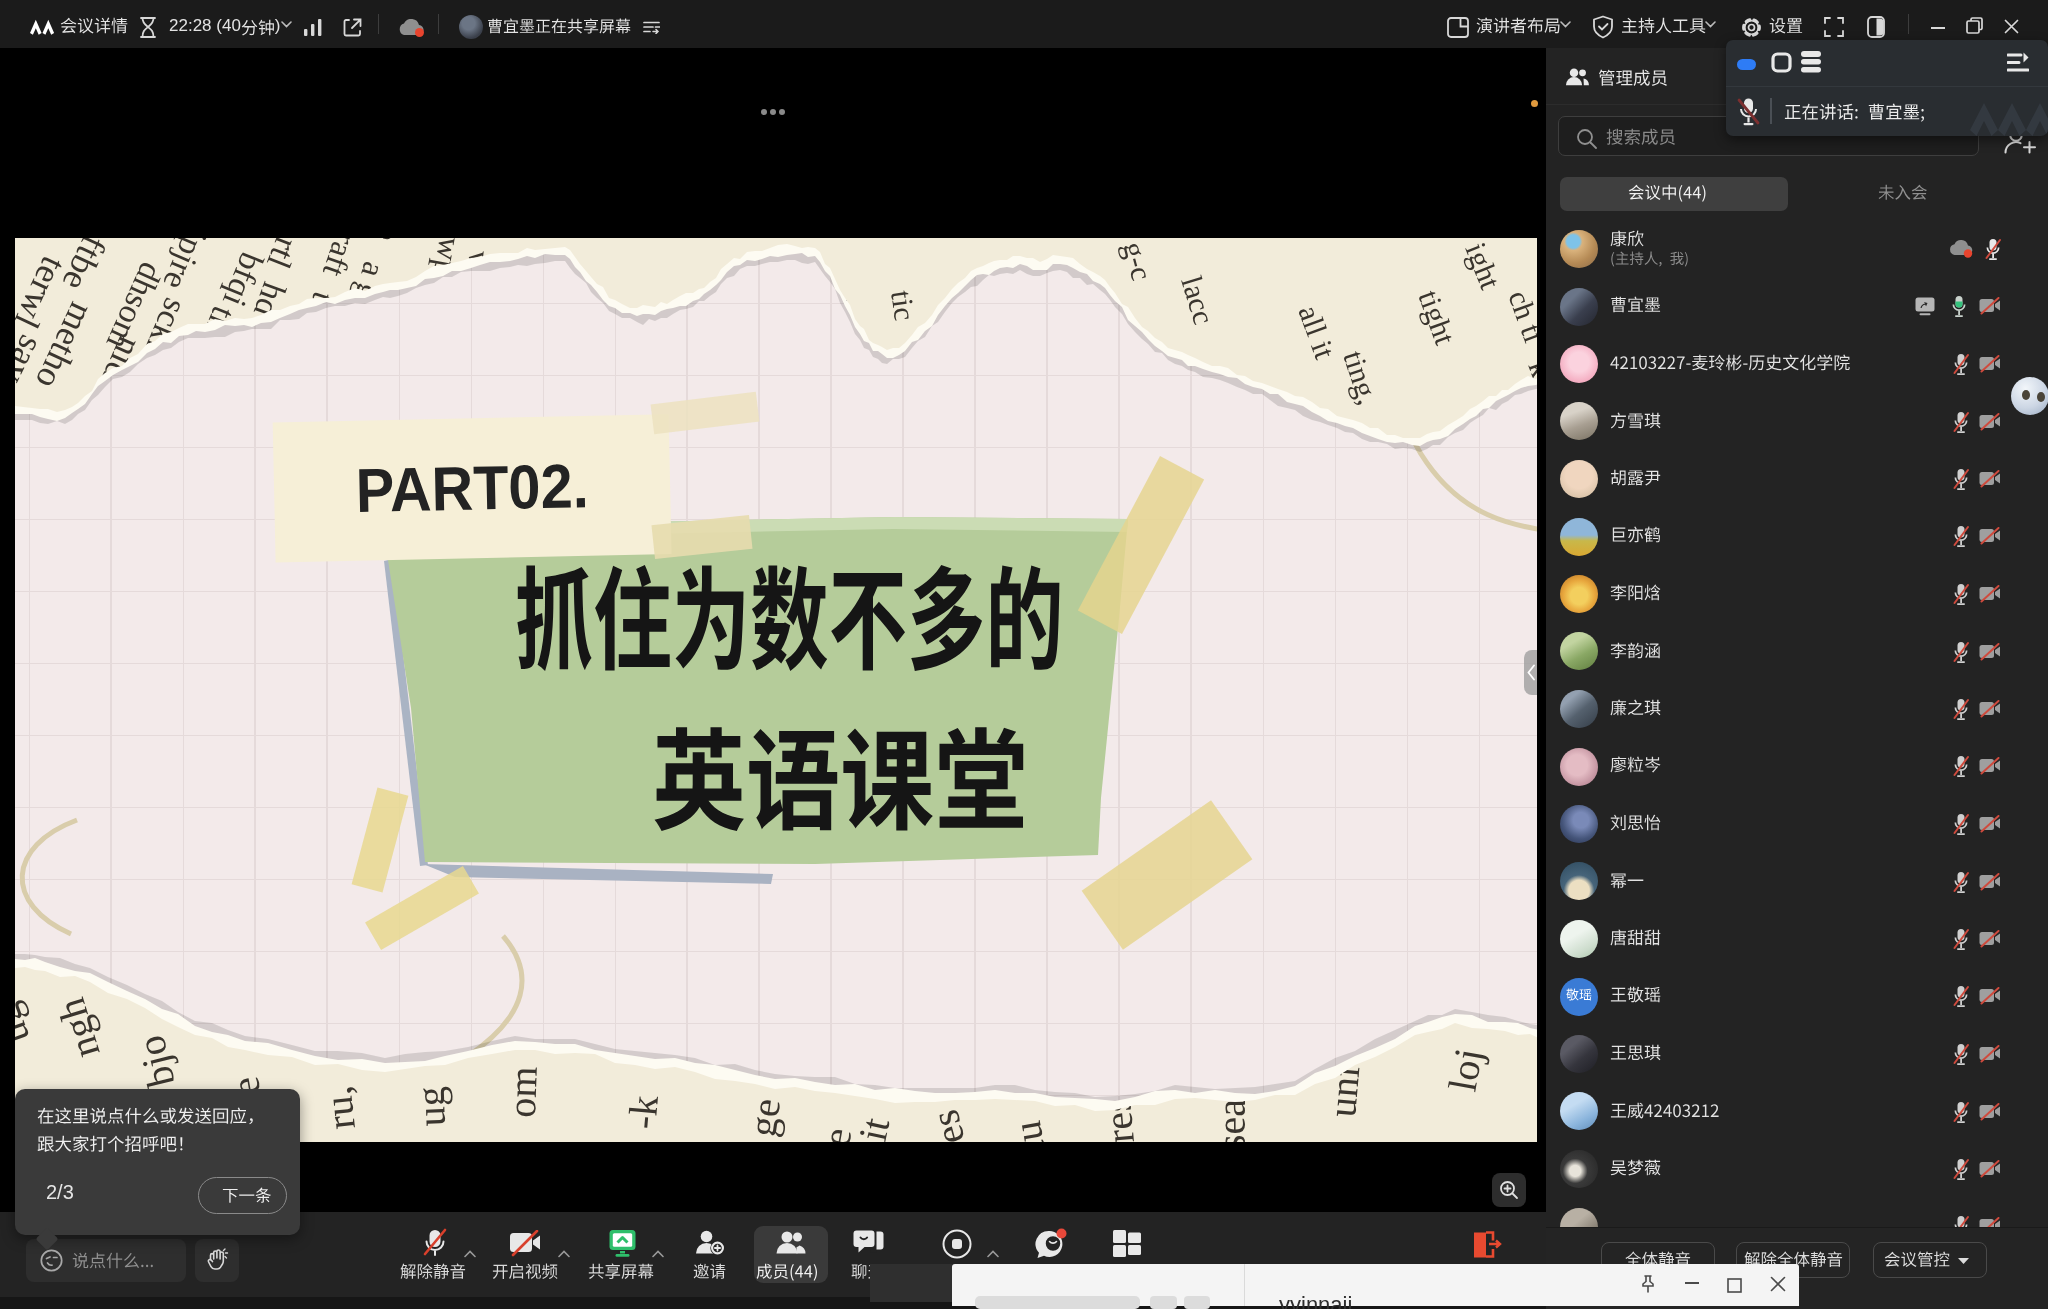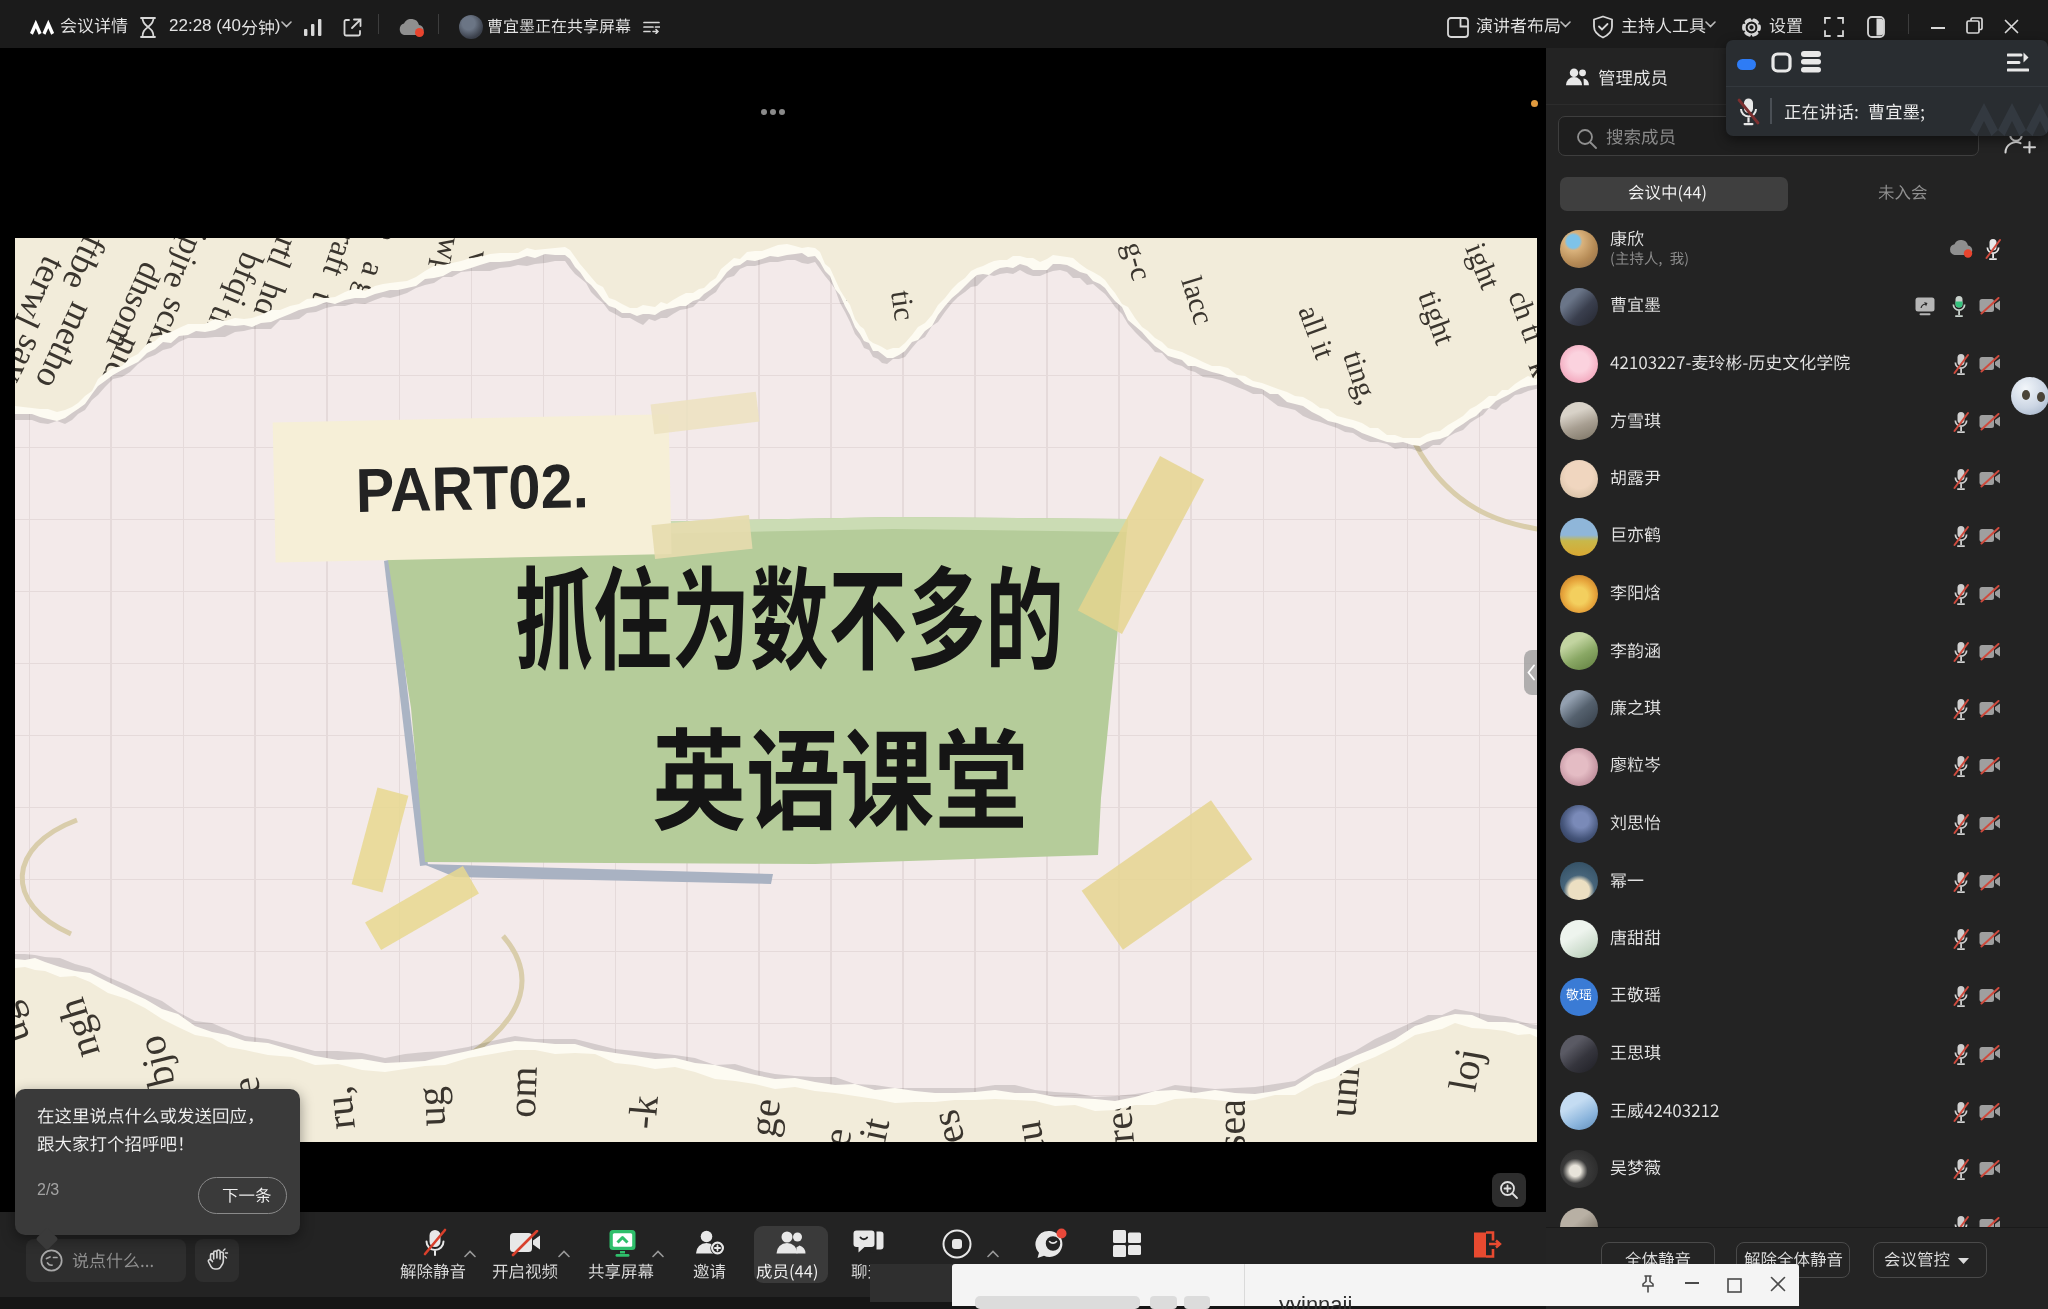--- a/index.html
+++ b/index.html
@@ -248,21 +248,21 @@
 </svg>
 
 <div class="ab" style="left:15px;top:1089px;width:285px;height:146px;border-radius:10px;background:#3a3a3a;box-shadow:0 4px 14px #0006"></div>
 <div class="ab" style="left:39px;top:1231px;width:16px;height:16px;background:#3a3a3a;transform:rotate(45deg);border-radius:2px"></div>
 <div class="ab" style="left:37px;top:1107px"><svg width="228" height="20" viewBox="0 0 228 20" style="">
         <path d="M6.8 0.7C6.6 1.6 6.3 2.5 5.9 3.4H1.1V4.7H5.3C4.2 6.9 2.7 9 0.7 10.4C0.9 10.7 1.2 11.3 1.3 11.6C2.1 11.1 2.8 10.5 3.4 9.8V16.7H4.7V8.3C5.5 7.2 6.2 5.9 6.8 4.7H16.4V3.4H7.4C7.7 2.6 8 1.8 8.2 1ZM10.5 5.6V9H6.5V10.2H10.5V15.2H5.8V16.4H16.4V15.2H11.8V10.2H15.8V9H11.8V5.6Z M18.6 2.2C19.5 3 20.6 4.1 21.1 4.9L22.1 4.2C21.6 3.4 20.5 2.2 19.6 1.5ZM21.9 7.3H18.4V8.5H20.6V13.6C19.9 13.9 19 14.6 18.1 15.4L19.1 16.7C19.9 15.7 20.8 14.8 21.4 14.8C21.7 14.8 22.3 15.2 23 15.6C24.2 16.3 25.7 16.4 27.8 16.4C29.6 16.4 32.5 16.3 33.9 16.3C34 15.8 34.2 15.2 34.3 14.8C32.6 15 29.8 15.1 27.8 15.1C25.9 15.1 24.4 15 23.3 14.4C22.6 14.1 22.3 13.8 21.9 13.6ZM23.2 6.4C24.6 7.4 26.1 8.5 27.6 9.7C26.3 11 24.6 12 22.6 12.7C22.8 13 23.2 13.5 23.4 13.8C25.5 13 27.2 11.9 28.6 10.4C30.1 11.7 31.5 12.9 32.4 13.8L33.4 12.8C32.4 11.9 31 10.7 29.4 9.5C30.4 8.2 31.2 6.6 31.8 4.7H34V3.4H28.4L29.2 3.1C29 2.4 28.4 1.4 27.9 0.6L26.7 1C27.1 1.7 27.6 2.7 27.9 3.4H22.7V4.7H30.4C29.9 6.2 29.3 7.6 28.4 8.7C26.9 7.6 25.4 6.5 24.1 5.7Z M39 5.9H43.2V8.1H39ZM44.5 5.9H48.7V8.1H44.5ZM39 2.6H43.2V4.8H39ZM44.5 2.6H48.7V4.8H44.5ZM37.1 11.3V12.5H43.1V15.1H35.9V16.3H51.6V15.1H44.5V12.5H50.6V11.3H44.5V9.3H50.1V1.4H37.7V9.3H43.1V11.3Z M54.4 1.9C55.4 2.7 56.6 4 57.1 4.7L58 3.8C57.5 3.1 56.3 1.9 55.3 1.1ZM60.5 5.4H66.4V8.6H60.5ZM55.6 16.1C55.8 15.8 56.3 15.4 59.6 13C59.5 12.7 59.3 12.2 59.1 11.8L57.2 13.2V6.2H53.3V7.5H55.8V13.3C55.8 14.1 55.2 14.7 54.8 14.9C55.1 15.2 55.4 15.8 55.6 16.1ZM59.2 4.2V9.8H61.4C61.2 12.7 60.6 14.7 57.7 15.8C58 16 58.3 16.5 58.5 16.8C61.7 15.5 62.5 13.1 62.8 9.8H64.3V14.8C64.3 16.2 64.6 16.6 65.9 16.6C66.2 16.6 67.4 16.6 67.7 16.6C68.8 16.6 69.1 16 69.3 13.7C68.9 13.6 68.4 13.4 68.1 13.2C68.1 15.1 68 15.3 67.6 15.3C67.3 15.3 66.3 15.3 66.1 15.3C65.7 15.3 65.6 15.3 65.6 14.8V9.8H67.8V4.2H65.9C66.4 3.3 67 2.2 67.4 1.1L66 0.7C65.7 1.8 65.1 3.2 64.5 4.2H61.6L62.7 3.7C62.5 2.9 61.8 1.7 61.1 0.8L60 1.2C60.6 2.2 61.3 3.4 61.5 4.2Z M74.1 7.3H83.3V10.4H74.1ZM76 13.2C76.2 14.3 76.3 15.8 76.3 16.6L77.6 16.5C77.6 15.6 77.5 14.2 77.2 13.1ZM79.6 13.2C80.1 14.3 80.6 15.7 80.8 16.6L82.1 16.3C81.9 15.4 81.3 14 80.8 12.9ZM83.1 13C84 14.1 85 15.7 85.4 16.7L86.6 16.1C86.2 15.2 85.2 13.7 84.3 12.6ZM73.1 12.7C72.6 14 71.7 15.4 70.7 16.2L71.9 16.8C72.9 15.9 73.8 14.4 74.3 13ZM72.9 6V11.6H84.6V6H79.3V3.8H85.9V2.6H79.3V0.7H78V6Z M92.6 0.8C91.6 3.5 89.9 6.1 88.1 7.9C88.4 8.2 88.8 8.9 88.9 9.2C89.5 8.5 90.2 7.7 90.8 6.8V16.8H92.1V4.8C92.8 3.6 93.3 2.4 93.8 1.1ZM98.1 0.9V6.8H93.2V8.1H98.1V16.8H99.5V8.1H104.2V6.8H99.5V0.9Z M112.8 0.9C111.3 3.3 108.6 6.3 106.1 8.2C106.4 8.4 106.8 8.8 107.1 9.1C109.7 7.1 112.4 4.1 114.1 1.4ZM116.1 10.2C116.9 11.2 117.8 12.4 118.5 13.5L109.5 14.2C112.3 11.8 115.3 8.7 117.9 5L116.6 4.4C113.9 8.2 110.3 11.8 109.1 12.8C108.1 13.8 107.3 14.4 106.8 14.5C107 14.9 107.3 15.6 107.3 15.9C108 15.6 109 15.6 119.3 14.7C119.7 15.4 120.1 16 120.3 16.6L121.6 15.9C120.7 14.2 118.9 11.6 117.3 9.6Z M134.6 1.6C135.7 2.1 137 2.9 137.6 3.5L138.4 2.6C137.8 2 136.4 1.2 135.4 0.8ZM123.6 14.2 123.8 15.6C125.9 15.2 128.7 14.5 131.4 13.9L131.3 12.7C128.5 13.3 125.5 13.9 123.6 14.2ZM125.9 7.5H129.5V10.5H125.9ZM124.7 6.3V11.7H130.8V6.3ZM123.7 3.5V4.8H132.3C132.5 7.6 132.9 10.3 133.6 12.3C132.4 13.8 131 14.9 129.3 15.8C129.6 16 130.1 16.5 130.4 16.8C131.7 16 133 15 134.1 13.8C134.9 15.7 135.9 16.8 137.3 16.8C138.6 16.8 139.1 15.9 139.3 12.9C139 12.8 138.5 12.5 138.2 12.2C138.1 14.5 137.9 15.5 137.4 15.5C136.5 15.5 135.7 14.4 135.1 12.5C136.4 10.8 137.4 8.7 138.2 6.4L136.9 6.1C136.3 7.9 135.6 9.5 134.6 10.9C134.2 9.2 133.9 7.1 133.7 4.8H138.9V3.5H133.6C133.6 2.6 133.6 1.7 133.6 0.7H132.2C132.2 1.7 132.2 2.6 132.2 3.5Z M151.8 1.6C152.5 2.4 153.5 3.5 154 4.2L155.1 3.4C154.6 2.8 153.5 1.7 152.8 0.9ZM142.5 6.2C142.7 6.1 143.3 5.9 144.4 5.9H146.8C145.7 9.6 143.7 12.5 140.5 14.4C140.9 14.6 141.3 15.1 141.5 15.4C143.8 14 145.4 12.2 146.7 10.1C147.4 11.4 148.2 12.5 149.3 13.5C147.8 14.5 146 15.3 144.2 15.7C144.4 16 144.8 16.5 144.9 16.8C146.9 16.3 148.7 15.5 150.3 14.3C151.9 15.5 153.8 16.3 156 16.9C156.2 16.5 156.6 16 156.9 15.7C154.7 15.3 152.9 14.5 151.3 13.5C152.9 12.2 154.1 10.4 154.8 8.2L153.9 7.8L153.6 7.8H147.7C147.9 7.2 148.2 6.6 148.3 5.9H156.3L156.3 4.7H148.7C149 3.5 149.2 2.2 149.4 0.9L147.9 0.6C147.8 2.1 147.5 3.4 147.2 4.7H144C144.5 3.8 145 2.6 145.3 1.5L143.9 1.2C143.6 2.5 142.9 4 142.7 4.3C142.5 4.7 142.3 5 142.1 5C142.2 5.3 142.4 6 142.5 6.2ZM150.3 12.7C149.1 11.7 148.2 10.5 147.5 9.1H153C152.4 10.5 151.4 11.7 150.3 12.7Z M164.7 1.2C165.2 2 165.9 3.2 166.2 3.9L167.3 3.4C167 2.7 166.3 1.6 165.8 0.8ZM158.9 1.5C159.8 2.5 160.9 3.9 161.4 4.7L162.5 4C162 3.1 160.8 1.8 159.9 0.9ZM171.3 0.7C170.9 1.7 170.2 3 169.6 4H163.7V5.2H167.8V7.2L167.8 7.7H163.1V8.9H167.6C167.3 10.5 166.2 12.1 163.2 13.4C163.5 13.6 163.9 14.1 164.1 14.3C166.7 13.2 167.9 11.7 168.6 10.2C170 11.6 171.6 13.2 172.5 14.2L173.4 13.3C172.4 12.2 170.5 10.4 168.9 9V8.9H174.1V7.7H169.1L169.1 7.2V5.2H173.5V4H170.9C171.5 3.1 172.1 2.1 172.6 1.1ZM161.8 6.6H158.4V7.9H160.6V13.4C159.8 13.6 158.9 14.5 157.9 15.6L158.9 16.8C159.7 15.6 160.5 14.5 161.1 14.5C161.4 14.5 162.1 15.1 162.8 15.6C164 16.4 165.5 16.6 167.8 16.6C169.6 16.6 172.9 16.5 174.1 16.4C174.1 16 174.4 15.3 174.5 14.9C172.7 15.1 170 15.3 167.9 15.3C165.8 15.3 164.3 15.2 163.1 14.4C162.5 14.1 162.2 13.8 161.8 13.5Z M181.5 6.7H185.8V10.7H181.5ZM180.3 5.5V11.8H187.1V5.5ZM176.4 1.4V16.8H177.8V15.8H189.7V16.8H191.1V1.4ZM177.8 14.6V2.7H189.7V14.6Z M197.1 6.8C197.8 8.7 198.7 11.2 199 12.8L200.3 12.3C199.9 10.7 199 8.3 198.3 6.4ZM200.9 5.8C201.5 7.8 202.1 10.2 202.4 11.9L203.6 11.5C203.4 9.9 202.7 7.4 202.1 5.5ZM200.7 0.9C201 1.5 201.4 2.3 201.6 3H194.6V7.7C194.6 10.2 194.5 13.7 193.1 16.2C193.4 16.3 194 16.7 194.3 16.9C195.7 14.3 195.9 10.4 195.9 7.7V4.2H209V3H203.1C202.9 2.3 202.4 1.3 202 0.6ZM196.2 14.7V16H209.2V14.7H204.5C206.1 12 207.4 8.8 208.2 5.9L206.8 5.4C206.2 8.4 204.8 12 203.1 14.7Z M212.7 17.3C214.6 16.6 215.8 15.2 215.8 13.3C215.8 12.1 215.2 11.3 214.3 11.3C213.6 11.3 213 11.7 213 12.5C213 13.4 213.6 13.8 214.3 13.8L214.6 13.8C214.5 15 213.7 15.8 212.4 16.3Z" fill="#efefef"></path>
       </svg></div>
 <div class="ab" style="left:37px;top:1135px"><svg width="158" height="20" viewBox="0 0 158 20" style="">
         <path d="M2.7 2.6H6V5.7H2.7ZM0.6 14.8 0.9 16C2.7 15.5 5.2 14.8 7.5 14.2L7.4 13.1L5.2 13.6V10.4H7.3V9.3H5.2V6.8H7.2V1.5H1.5V6.8H4V13.9L2.6 14.3V8.5H1.5V14.5ZM14.5 5.8V8H9.3V5.8ZM14.5 4.7H9.3V2.6H14.5ZM8 16.8C8.4 16.6 8.9 16.4 12.5 15.4C12.5 15.1 12.4 14.6 12.5 14.2L9.3 15V9.2H11C11.9 12.6 13.4 15.3 16.1 16.7C16.3 16.3 16.7 15.8 16.9 15.5C15.6 15 14.5 14 13.7 12.7C14.6 12.1 15.8 11.4 16.7 10.7L15.9 9.7C15.2 10.4 14.1 11.2 13.1 11.8C12.7 11 12.4 10.1 12.1 9.2H15.7V1.5H8.1V14.5C8.1 15.2 7.7 15.6 7.4 15.7C7.6 16 7.9 16.5 8 16.8Z M25.6 0.7C25.6 2.1 25.6 3.9 25.3 5.7H18.6V7.1H25.1C24.4 10.4 22.6 13.8 18.3 15.7C18.6 16 19 16.4 19.2 16.8C23.5 14.8 25.4 11.4 26.3 8.1C27.6 12.1 29.9 15.2 33.3 16.8C33.5 16.4 33.9 15.8 34.3 15.5C30.9 14.1 28.6 10.9 27.4 7.1H34V5.7H26.7C27 3.9 27 2.1 27 0.7Z M42.4 1C42.6 1.4 42.9 1.8 43.1 2.3H36.5V5.9H37.7V3.5H49.8V5.9H51.2V2.3H44.6C44.4 1.7 44.1 1.1 43.8 0.6ZM48.8 7C47.8 7.9 46.3 9 45 9.9C44.6 9 44 8 43.2 7.2C43.6 6.9 44 6.6 44.4 6.3H48.8V5.1H38.7V6.3H42.7C41 7.4 38.6 8.3 36.4 8.9C36.6 9.1 37 9.6 37.1 9.9C38.8 9.4 40.6 8.7 42.2 7.8C42.5 8.1 42.8 8.5 43 8.9C41.5 10 38.6 11.2 36.4 11.8C36.6 12.1 36.9 12.5 37 12.8C39.1 12.2 41.8 10.9 43.6 9.7C43.8 10.1 43.9 10.6 44 11C42.3 12.5 38.9 14.2 36.1 14.8C36.3 15.1 36.6 15.6 36.8 16C39.3 15.2 42.3 13.7 44.3 12.2C44.4 13.6 44.1 14.8 43.6 15.2C43.3 15.5 42.9 15.6 42.5 15.6C42.1 15.6 41.5 15.6 40.9 15.5C41.1 15.9 41.2 16.4 41.2 16.7C41.8 16.7 42.4 16.8 42.7 16.8C43.5 16.8 44 16.6 44.5 16.2C45.5 15.4 45.9 13.2 45.3 11L46.2 10.5C47.1 13 48.8 15.1 51 16.1C51.2 15.7 51.6 15.2 51.9 15C49.7 14.1 48 12.1 47.2 9.8C48.2 9.2 49.1 8.5 49.9 7.8Z M56 0.7V4.2H53.3V5.5H56V9.2C54.9 9.5 54 9.8 53.2 10L53.6 11.3L56 10.6V15.1C56 15.3 55.9 15.4 55.6 15.4C55.4 15.4 54.6 15.4 53.8 15.4C54 15.7 54.2 16.3 54.2 16.6C55.5 16.6 56.2 16.6 56.6 16.4C57.1 16.2 57.3 15.8 57.3 15.1V10.2L59.9 9.4L59.7 8.2L57.3 8.9V5.5H59.7V4.2H57.3V0.7ZM59.8 2.2V3.5H64.8V14.9C64.8 15.2 64.7 15.3 64.3 15.3C63.9 15.3 62.7 15.3 61.4 15.3C61.6 15.7 61.8 16.3 61.9 16.7C63.6 16.7 64.7 16.7 65.3 16.4C66 16.2 66.2 15.8 66.2 14.9V3.5H69.3V2.2Z M78 5.8V16.8H79.4V5.8ZM78.9 0.7C77.1 3.6 73.9 6.2 70.6 7.6C71 7.9 71.4 8.4 71.6 8.8C74.3 7.5 76.9 5.5 78.8 3C81.1 5.8 83.4 7.5 86 8.8C86.2 8.4 86.6 7.9 87 7.6C84.3 6.3 81.8 4.7 79.5 2L80 1.2Z M90.4 0.7V4.2H88.2V5.5H90.4V9.3C89.5 9.6 88.7 9.8 88 10L88.3 11.3L90.4 10.6V15.2C90.4 15.5 90.3 15.5 90.1 15.5C89.9 15.5 89.2 15.5 88.5 15.5C88.6 15.9 88.8 16.5 88.8 16.8C90 16.8 90.7 16.7 91.1 16.5C91.5 16.3 91.7 16 91.7 15.2V10.2L93.8 9.5L93.6 8.3L91.7 8.9V5.5H93.8V4.2H91.7V0.7ZM94.9 9.6V16.8H96.1V15.9H102.1V16.7H103.4V9.6ZM96.1 14.7V10.8H102.1V14.7ZM94.3 1.6V2.8H97.3C97 4.9 96.2 6.9 93.8 7.9C94.1 8.2 94.4 8.6 94.6 8.9C97.4 7.7 98.3 5.4 98.6 2.8H102.3C102.1 5.7 102 6.8 101.7 7.1C101.5 7.3 101.4 7.3 101.1 7.3C100.8 7.3 100.1 7.3 99.3 7.2C99.5 7.6 99.7 8.1 99.7 8.5C100.5 8.5 101.3 8.5 101.7 8.5C102.2 8.4 102.5 8.3 102.8 8C103.2 7.4 103.4 6 103.6 2.1C103.6 1.9 103.6 1.6 103.6 1.6Z M119.8 3.8C119.4 5.2 118.7 7.1 118.1 8.3L119.2 8.7C119.8 7.6 120.5 5.7 121.1 4.2ZM112 4.5C112.6 5.8 113.2 7.5 113.3 8.6L114.5 8.2C114.3 7.1 113.8 5.4 113.1 4.1ZM120.2 1C118.1 1.6 114.5 2.1 111.4 2.3C111.6 2.6 111.7 3.1 111.8 3.4C113 3.3 114.4 3.2 115.8 3.1V9.2H111.3V10.5H115.8V15.1C115.8 15.4 115.7 15.5 115.4 15.5C115.1 15.5 114.1 15.5 113 15.5C113.2 15.8 113.4 16.4 113.4 16.7C114.9 16.7 115.8 16.7 116.3 16.5C116.9 16.3 117.1 15.9 117.1 15.1V10.5H121.8V9.2H117.1V2.9C118.6 2.7 120 2.4 121.1 2.1ZM106.3 2.5V13.6H107.5V12H110.5V2.5ZM107.5 3.7H109.4V10.7H107.5Z M123.9 2.4V13.8H125.1V12.1H128.5V2.4ZM125.1 3.6H127.3V10.9H125.1ZM131.4 3.1H133.8V8.7H131.4ZM130.1 1.8V14C130.1 16 130.7 16.5 132.7 16.5C133.1 16.5 136.5 16.5 137 16.5C138.8 16.5 139.2 15.7 139.4 13.2C139.1 13.2 138.5 13 138.2 12.7C138.1 14.7 137.9 15.2 136.9 15.2C136.2 15.2 133.3 15.2 132.7 15.2C131.6 15.2 131.4 15 131.4 14V9.9H137.4V11H138.7V1.8ZM137.4 8.7H135V3.1H137.4Z M143.8 11.2H145L145.3 4.4L145.3 2.3H143.4L143.4 4.4ZM144.4 15.5C145 15.5 145.5 15 145.5 14.3C145.5 13.6 145 13.2 144.4 13.2C143.8 13.2 143.3 13.6 143.3 14.3C143.3 15 143.7 15.5 144.4 15.5Z" fill="#efefef"></path>
       </svg></div>
-<div class="ab" style="left:37px;top:1181px;color:#a3a3a3;font-size:16px">2/3</div>
+<div class="ab" style="left:46px;top:1181px;color:#e5e5e5;font-size:20px">2/3</div>
 <div class="ab" style="left:198px;top:1177px;width:89px;height:37px;border-radius:19px;border:1.5px solid #8a8a8a"></div>
 <div class="ab" style="left:222px;top:1187px"><svg width="50" height="19" viewBox="0 0 50 19" style="">
         <path d="M0.9 1.9V3.1H7.3V15.8H8.6V7.1C10.5 8.1 12.7 9.5 13.8 10.4L14.7 9.3C13.4 8.3 10.8 6.8 8.8 5.8L8.6 6.1V3.1H15.6V1.9Z M17.2 7.4V8.8H32.3V7.4Z M38 11.5C37.2 12.5 35.7 13.7 34.6 14.4C34.8 14.6 35.2 15 35.4 15.2C36.5 14.5 38.1 13.1 38.9 12ZM43.4 12.1C44.5 13.1 45.9 14.4 46.5 15.3L47.4 14.6C46.8 13.7 45.4 12.4 44.3 11.5ZM44 3.3C43.3 4.1 42.4 4.9 41.3 5.5C40.2 4.9 39.4 4.2 38.7 3.3L38.7 3.3ZM39.2 0.6C38.4 2.1 36.7 3.8 34.2 5C34.5 5.2 34.9 5.6 35.1 5.9C36.2 5.4 37.1 4.8 37.9 4.1C38.5 4.8 39.3 5.5 40.1 6.1C38.1 7 35.8 7.6 33.6 7.9C33.8 8.2 34.1 8.7 34.2 9C36.6 8.6 39.1 7.9 41.3 6.8C43.2 7.9 45.6 8.6 48.2 8.9C48.3 8.6 48.6 8.1 48.9 7.8C46.5 7.5 44.3 7 42.5 6.1C43.9 5.2 45.1 4 45.9 2.6L45.1 2.1L44.8 2.2H39.7C40 1.7 40.3 1.3 40.6 0.9ZM40.6 8V9.8H35.4V10.9H40.6V14.5C40.6 14.7 40.5 14.7 40.4 14.7C40.2 14.7 39.5 14.7 38.9 14.7C39.1 15 39.2 15.5 39.3 15.8C40.2 15.8 40.9 15.8 41.3 15.6C41.7 15.4 41.9 15.1 41.9 14.5V10.9H47.1V9.8H41.9V8Z" fill="#efefef"></path>
       </svg></div>
 
 <svg class="ab" style="left:420px;top:1228px" width="30" height="30" viewBox="0 0 30 30">
   <g stroke="#e8e8e8" stroke-width="2" fill="none" stroke-linecap="round">
     <rect x="10.5" y="3" width="9" height="15" rx="4.5" fill="#e8e8e8"></rect>
     <path d="M6.5 13.5a8.5 8.5 0 0 0 17 0M15 22v5"></path>
   </g>

